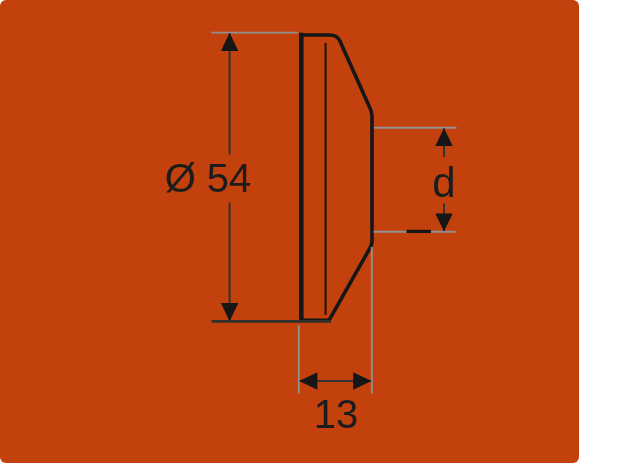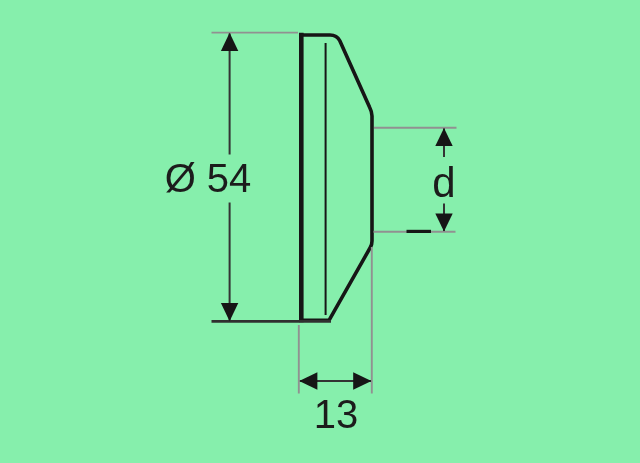--- a/index.html
+++ b/index.html
@@ -2,24 +2,25 @@
 <html><head>
 <meta charset="utf-8">
 <style>
   html, body {
     margin: 0;
     padding: 0;
     background: #ffffff;
   }
   .canvas {
     position: relative;
-    width: 640px;
+    width: 579px;
     height: 463px;
-    background: #86efac;
+    background: #c2410c;
     overflow: hidden;
+    border-radius: 6px;
   }
   svg {
     display: block;
   }
   .dim-text {
     font-family: "Liberation Sans", "DejaVu Sans", sans-serif;
     fill: #1c1c1c;
     font-weight: 400;
   }
 </style>

